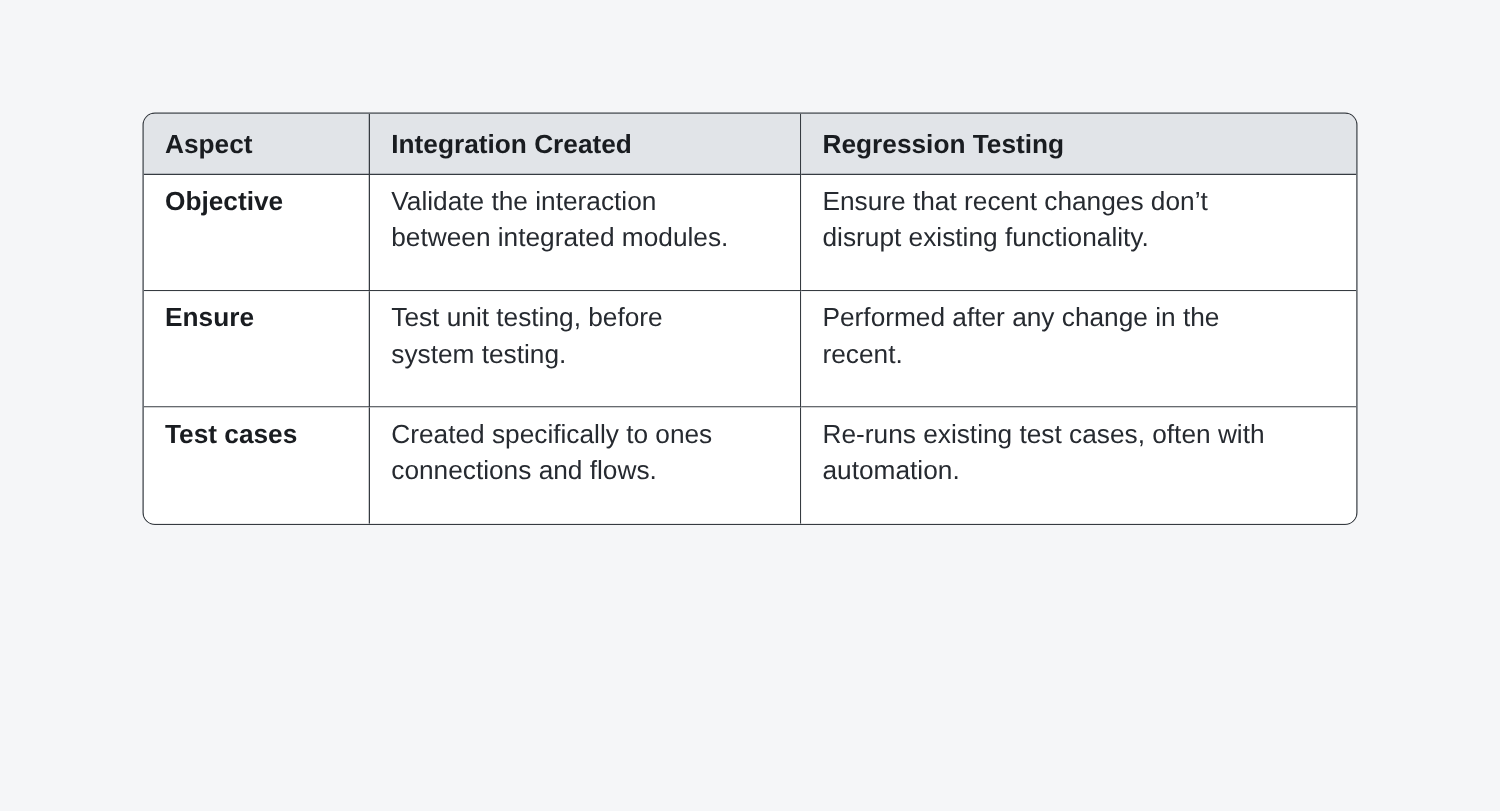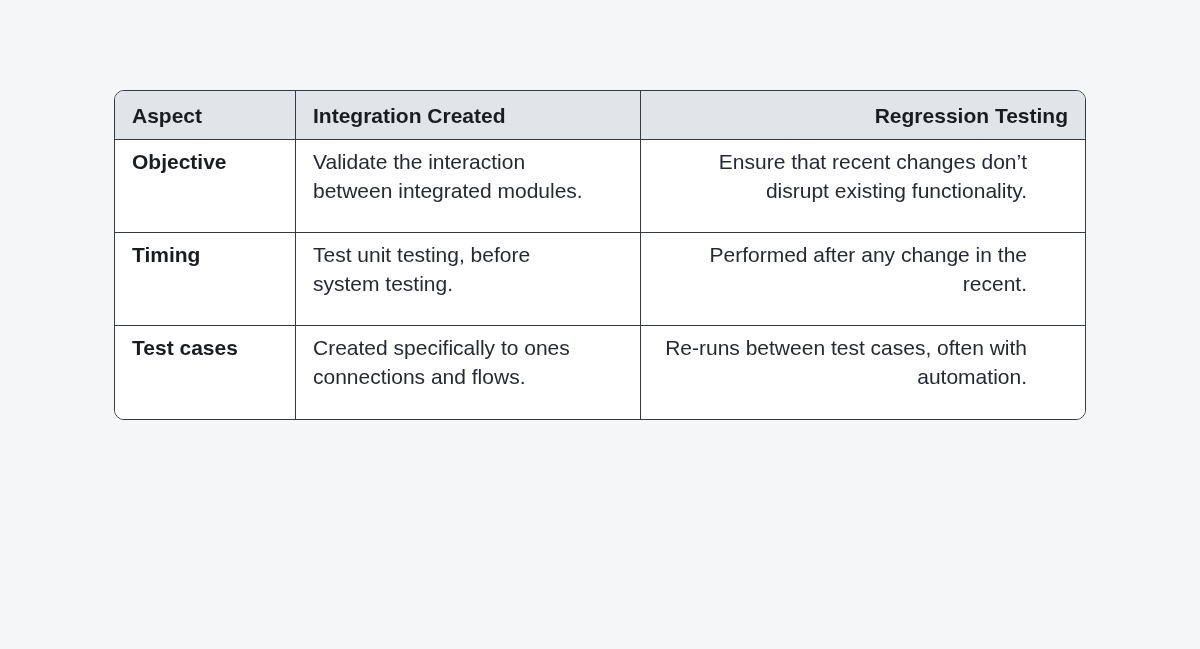--- a/index.html
+++ b/index.html
@@ -38,21 +38,21 @@
     table-layout:fixed;
   }
   col.c-aspect{width:181px;}
   col.c-integration{width:345px;}
   th,td{
     text-align:left;
     font-size:21px;
     line-height:29px;
     border-right:1.5px solid var(--border);
   }
-  th:last-child,td:last-child{border-right:none;text-align:right;}
+  th:last-child,td:last-child{border-right:none;}
   th{
     height:49px;
     vertical-align:middle;
     padding:0 17px;
     background:var(--header-bg);
     color:var(--header-text);
     font-weight:700;
     border-bottom:1.5px solid var(--border);
   }
   td{
@@ -89,25 +89,25 @@
           <th>Regression Testing</th>
         </tr>
       </thead>
       <tbody>
         <tr>
           <td class="col-aspect">Objective</td>
           <td class="col-integration">Validate the interaction between integrated modules.</td>
           <td class="col-regression">Ensure that recent changes don’t disrupt existing functionality.</td>
         </tr>
         <tr>
-          <td class="col-aspect">Timing</td>
+          <td class="col-aspect">Ensure</td>
           <td class="col-integration">Test unit testing, before system testing.</td>
           <td class="col-regression">Performed after any change in the recent.</td>
         </tr>
         <tr>
           <td class="col-aspect">Test cases</td>
           <td class="col-integration">Created specifically to ones connections and flows.</td>
-          <td class="col-regression">Re-runs between test cases, often with automation.</td>
+          <td class="col-regression">Re-runs existing test cases, often with automation.</td>
         </tr>
       </tbody>
     </table>
   </div>
 </div>
 
 </body></html>

